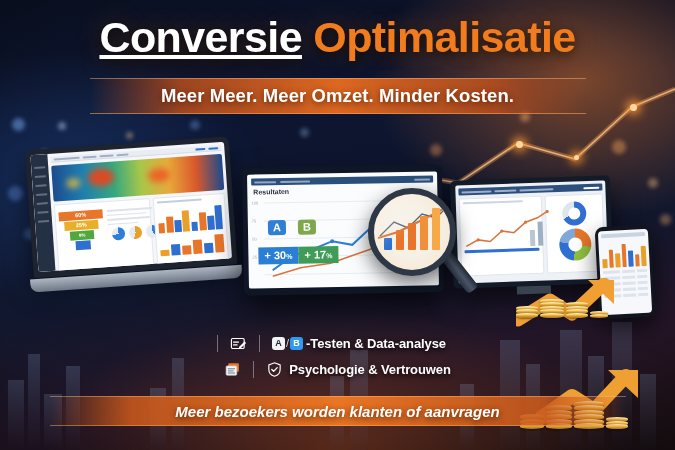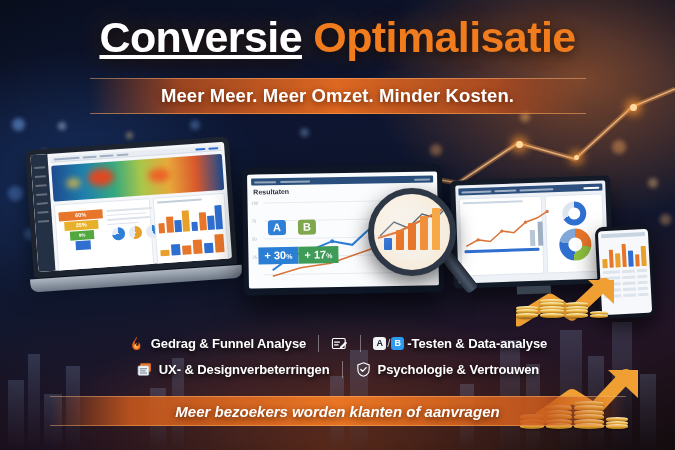--- a/index.html
+++ b/index.html
@@ -509,27 +509,20 @@
         <div class="coin" style="width:22px;height:5px;"></div>
         <div class="coin" style="width:22px;height:5px;"></div>
       </div>
   </div>
 
   <div class="vignette"></div>
 
   <div class="badges">
 
     <div class="brow">
-      <div class="badge">
-        <svg class="ico" viewBox="0 0 24 24">
-          <path d="M12 2c1.5 4-2.5 5-2.5 8.5A4 4 0 0 0 12 15a3.2 3.2 0 0 0 2.4-5.2c2 1.3 3.1 3.3 3.1 5.6A5.5 5.5 0 0 1 12 21a5.9 5.9 0 0 1-6-6C6 9.5 10.5 7 12 2z" fill="#f0641e"></path>
-          <path d="M12 11c.9 1.8-.6 2.5-.6 4a1.9 1.9 0 0 0 3.7.3c.5 2.2-.9 3.9-3.1 3.9A3.2 3.2 0 0 1 8.8 16c0-2.3 2.4-3 3.2-5z" fill="#ffc24a"></path>
-        </svg>
-        <span class="badge-txt">Gedrag &amp; Funnel Analyse</span>
-      </div>
 
       <div class="divider"></div>
 
       <div class="badge">
         <svg class="ico" viewBox="0 0 24 24">
           <rect x="2" y="5" width="18" height="14" rx="1.6" fill="none" stroke="#ffffff" stroke-width="1.6"></rect>
           <path d="M5 10h7M5 14h5" stroke="#ffffff" stroke-width="1.6" stroke-linecap="round"></path>
           <path d="M13 16.5l7.5-7.5 2.2 2.2L15.2 18.7l-2.9.7z" fill="#ffffff"></path>
         </svg>
       </div>
@@ -546,21 +539,20 @@
       </div>
     </div>
 
     <div class="brow">
       <div class="badge">
         <svg class="ico" viewBox="0 0 24 24">
           <rect x="6" y="3" width="15" height="12" rx="1.4" fill="#e8762a"></rect>
           <rect x="3" y="7" width="15" height="13" rx="1.4" fill="#f2f5f8" stroke="#c8d0da" stroke-width="1"></rect>
           <path d="M6 11h9M6 14h7M6 17h9" stroke="#6b7888" stroke-width="1.4" stroke-linecap="round"></path>
         </svg>
-        <span class="badge-txt">UX- &amp; Designverbeterringen</span>
       </div>
 
       <div class="divider"></div>
 
       <div class="badge">
         <svg class="ico" viewBox="0 0 24 24">
           <path d="M12 2.5l8 3v6c0 5-3.4 8.7-8 10-4.6-1.3-8-5-8-10v-6z" fill="none" stroke="#ffffff" stroke-width="1.6"></path>
           <path d="M8.2 12l2.6 2.6 5-5.2" fill="none" stroke="#ffffff" stroke-width="1.9" stroke-linecap="round" stroke-linejoin="round"></path>
         </svg>
         <span class="badge-txt">Psychologie &amp; Vertrouwen</span>

